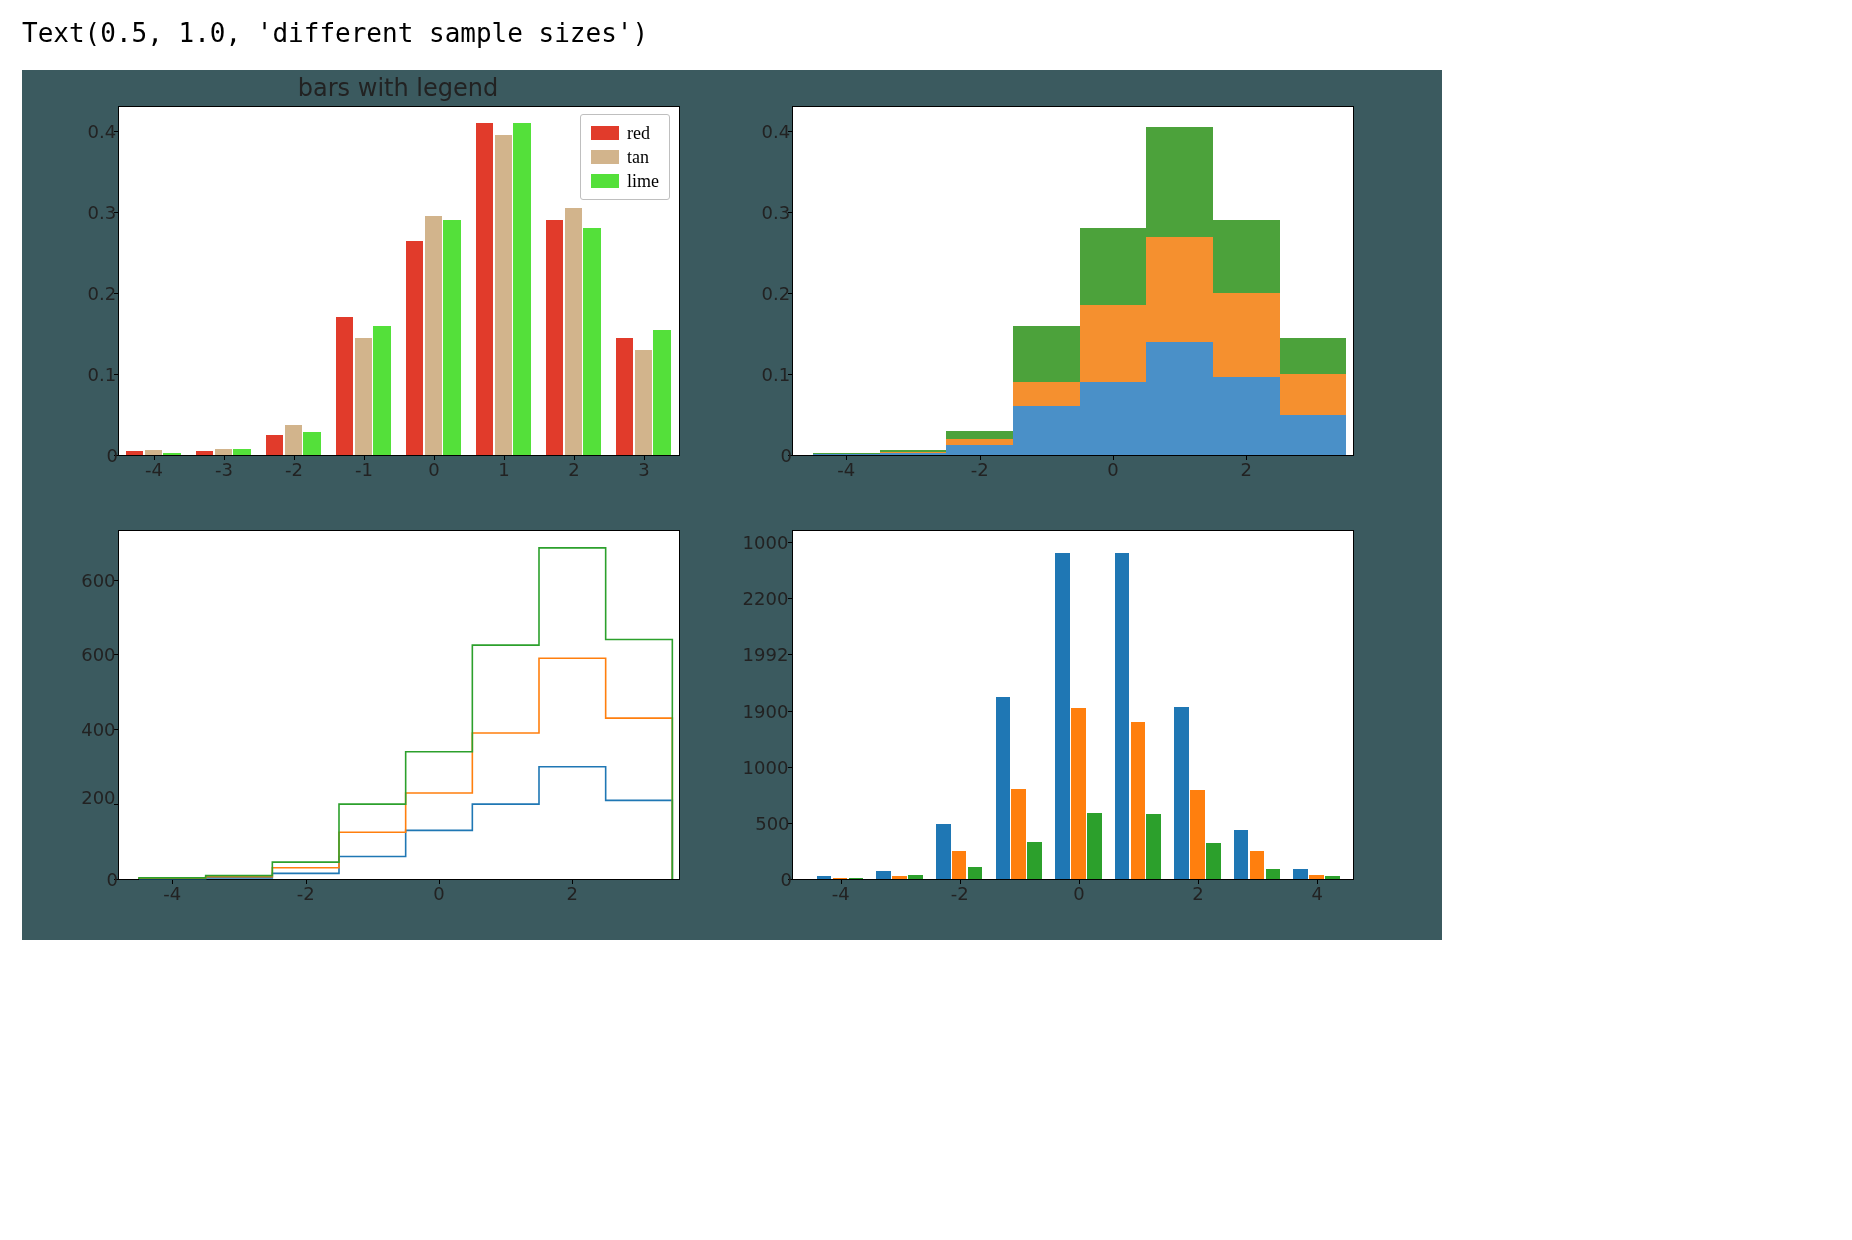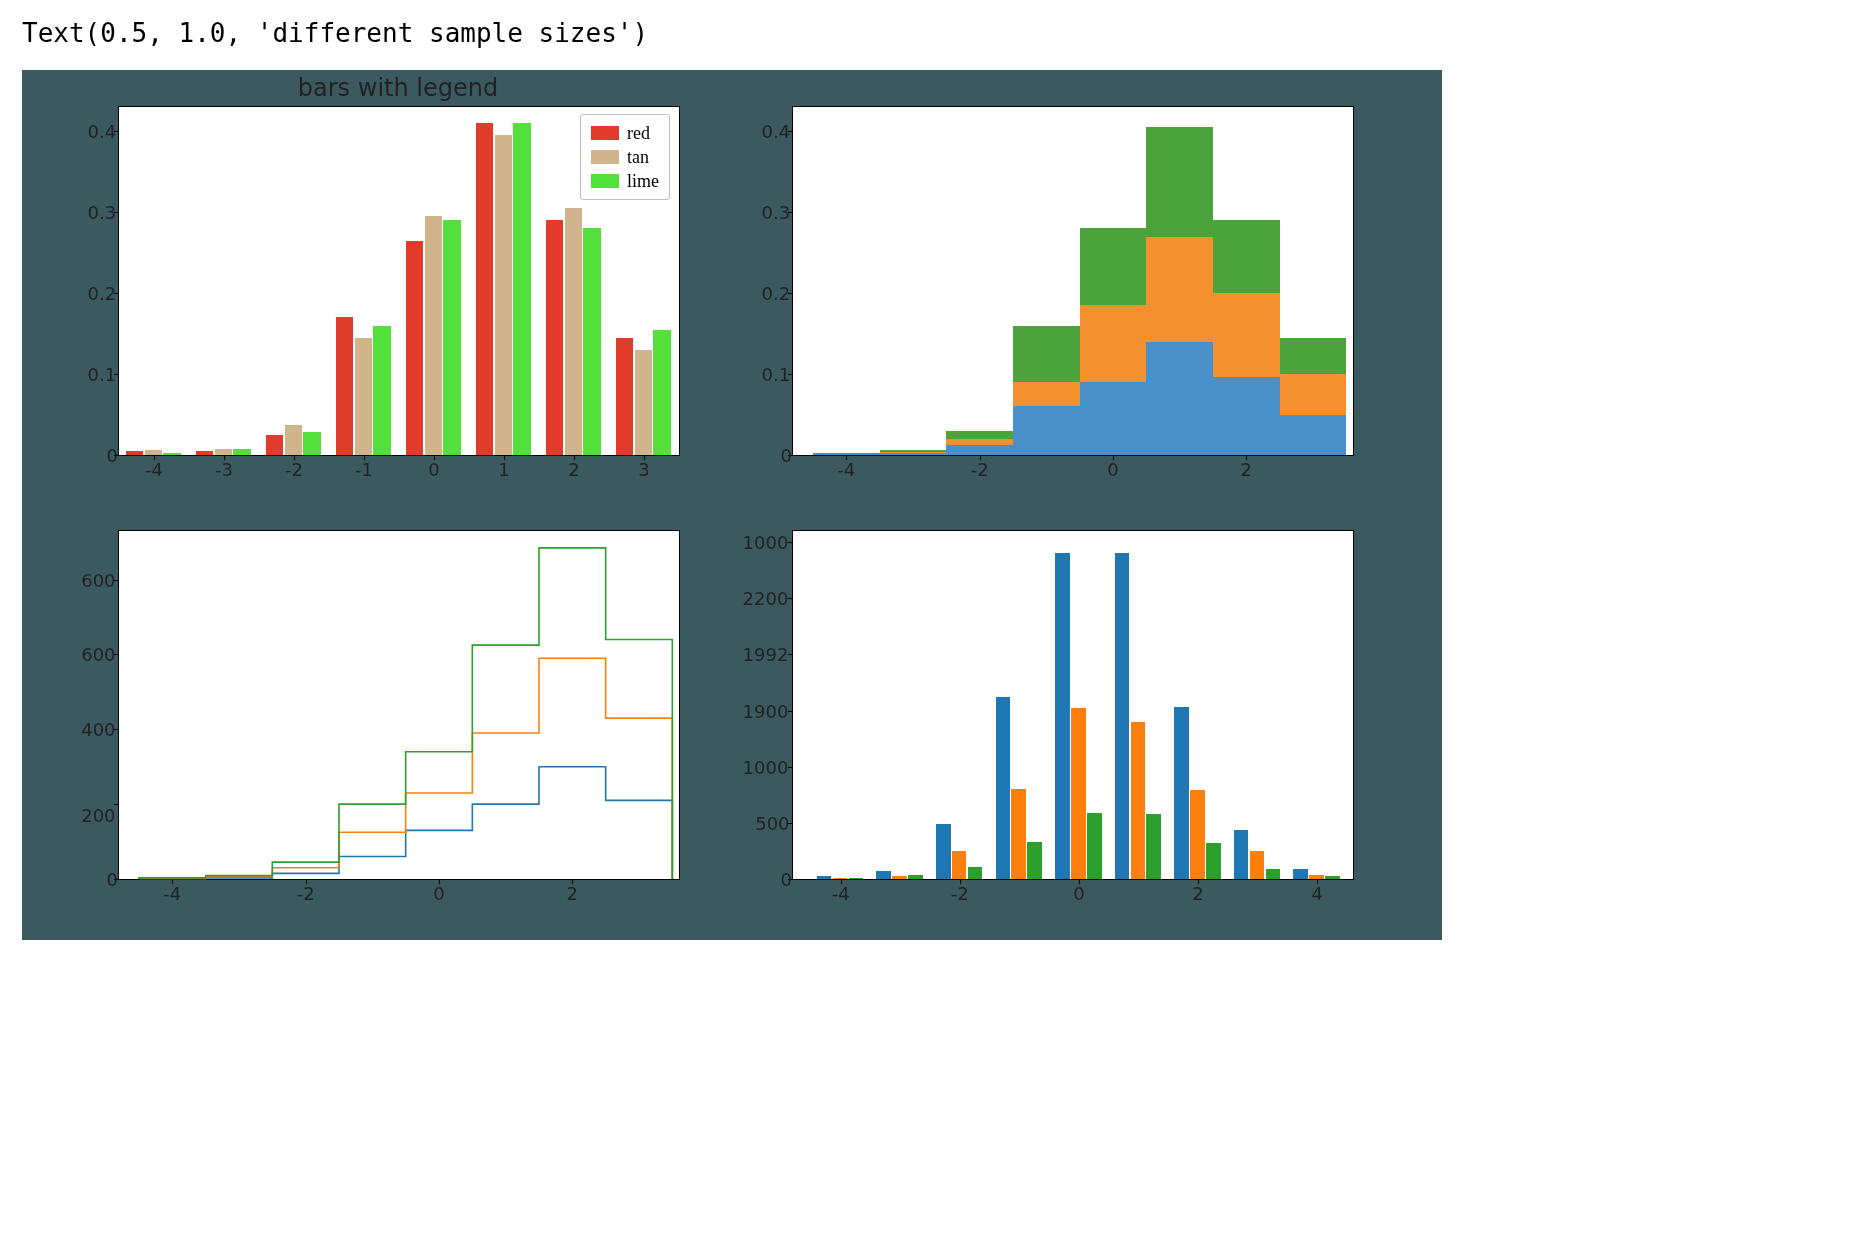--- a/index.html
+++ b/index.html
@@ -145,21 +145,21 @@
         <div class="xtick" style="left: 53.3333px;">-4</div>
         <div class="tick-mark-x" style="left: 186.667px;"></div>
         <div class="xtick" style="left: 186.667px;">-2</div>
         <div class="tick-mark-x" style="left: 320px;"></div>
         <div class="xtick" style="left: 320px;">0</div>
         <div class="tick-mark-x" style="left: 453.333px;"></div>
         <div class="xtick" style="left: 453.333px;">2</div>
         <div class="tick-mark-y" style="top: 348px;"></div>
         <div class="ytick" style="top: 348px;">0</div>
         <div class="tick-mark-y" style="top: 273.161px;"></div>
-        <div class="ytick" style="top: 284px;">200</div>
+        <div class="ytick" style="top: 266px;">200</div>
         <div class="tick-mark-y" style="top: 198.323px;"></div>
         <div class="ytick" style="top: 198.323px;">400</div>
         <div class="tick-mark-y" style="top: 123.484px;"></div>
         <div class="ytick" style="top: 123.484px;">600</div>
         <div class="tick-mark-y" style="top: 48.6452px;"></div>
         <div class="ytick" style="top: 48.6452px;">600</div>
         <svg width="560" height="348" style="position: absolute; left: 0px; top: 0px; overflow: visible;">
           <path d="M 19.999999999999986 348 L 19.999999999999986 347.6258064516129 L 86.66666666666666 347.6258064516129 L 86.66666666666666 346.8774193548387 L 153.33333333333331 346.8774193548387 L 153.33333333333331 342.38709677419354 L 219.99999999999997 342.38709677419354 L 219.99999999999997 325.5483870967742 L 286.66666666666663 325.5483870967742 L 286.66666666666663 299.35483870967744 L 353.3333333333333 299.35483870967744 L 353.3333333333333 273.1612903225806 L 420 273.1612903225806 L 420 235.74193548387098 L 486.66666666666663 235.74193548387098 L 486.66666666666663 269.4193548387097 L 553.3333333333334 269.4193548387097 L 553.3333333333334 348" fill="none" stroke="#1f77b4" stroke-width="1.6"></path>
         </svg>
         <svg width="560" height="348" style="position: absolute; left: 0px; top: 0px; overflow: visible;">

